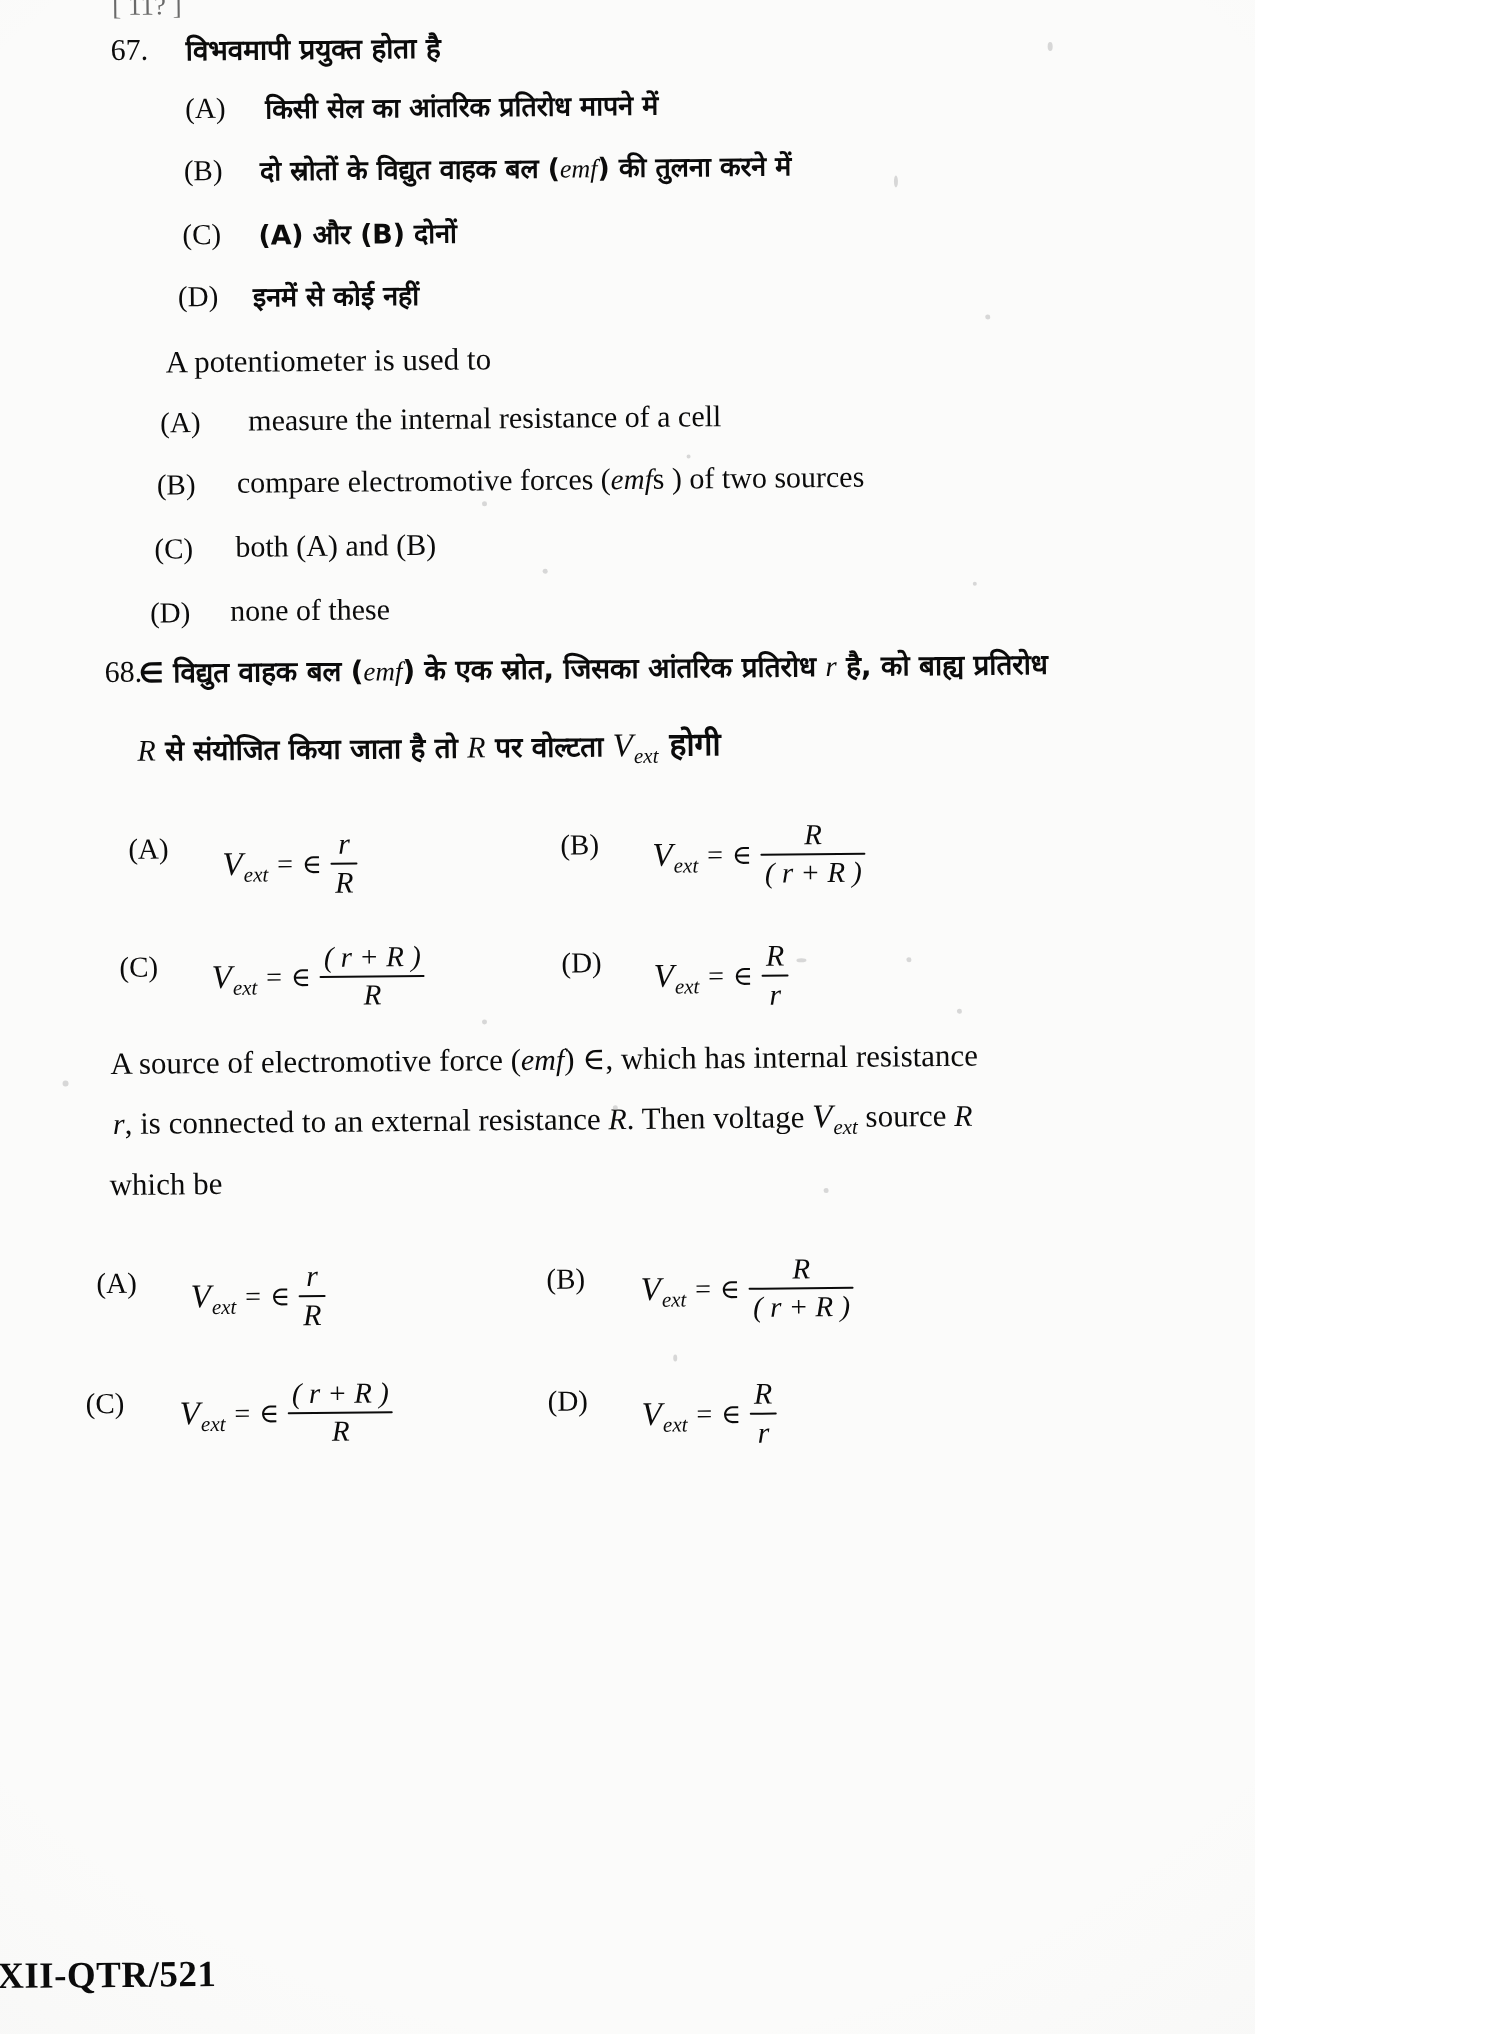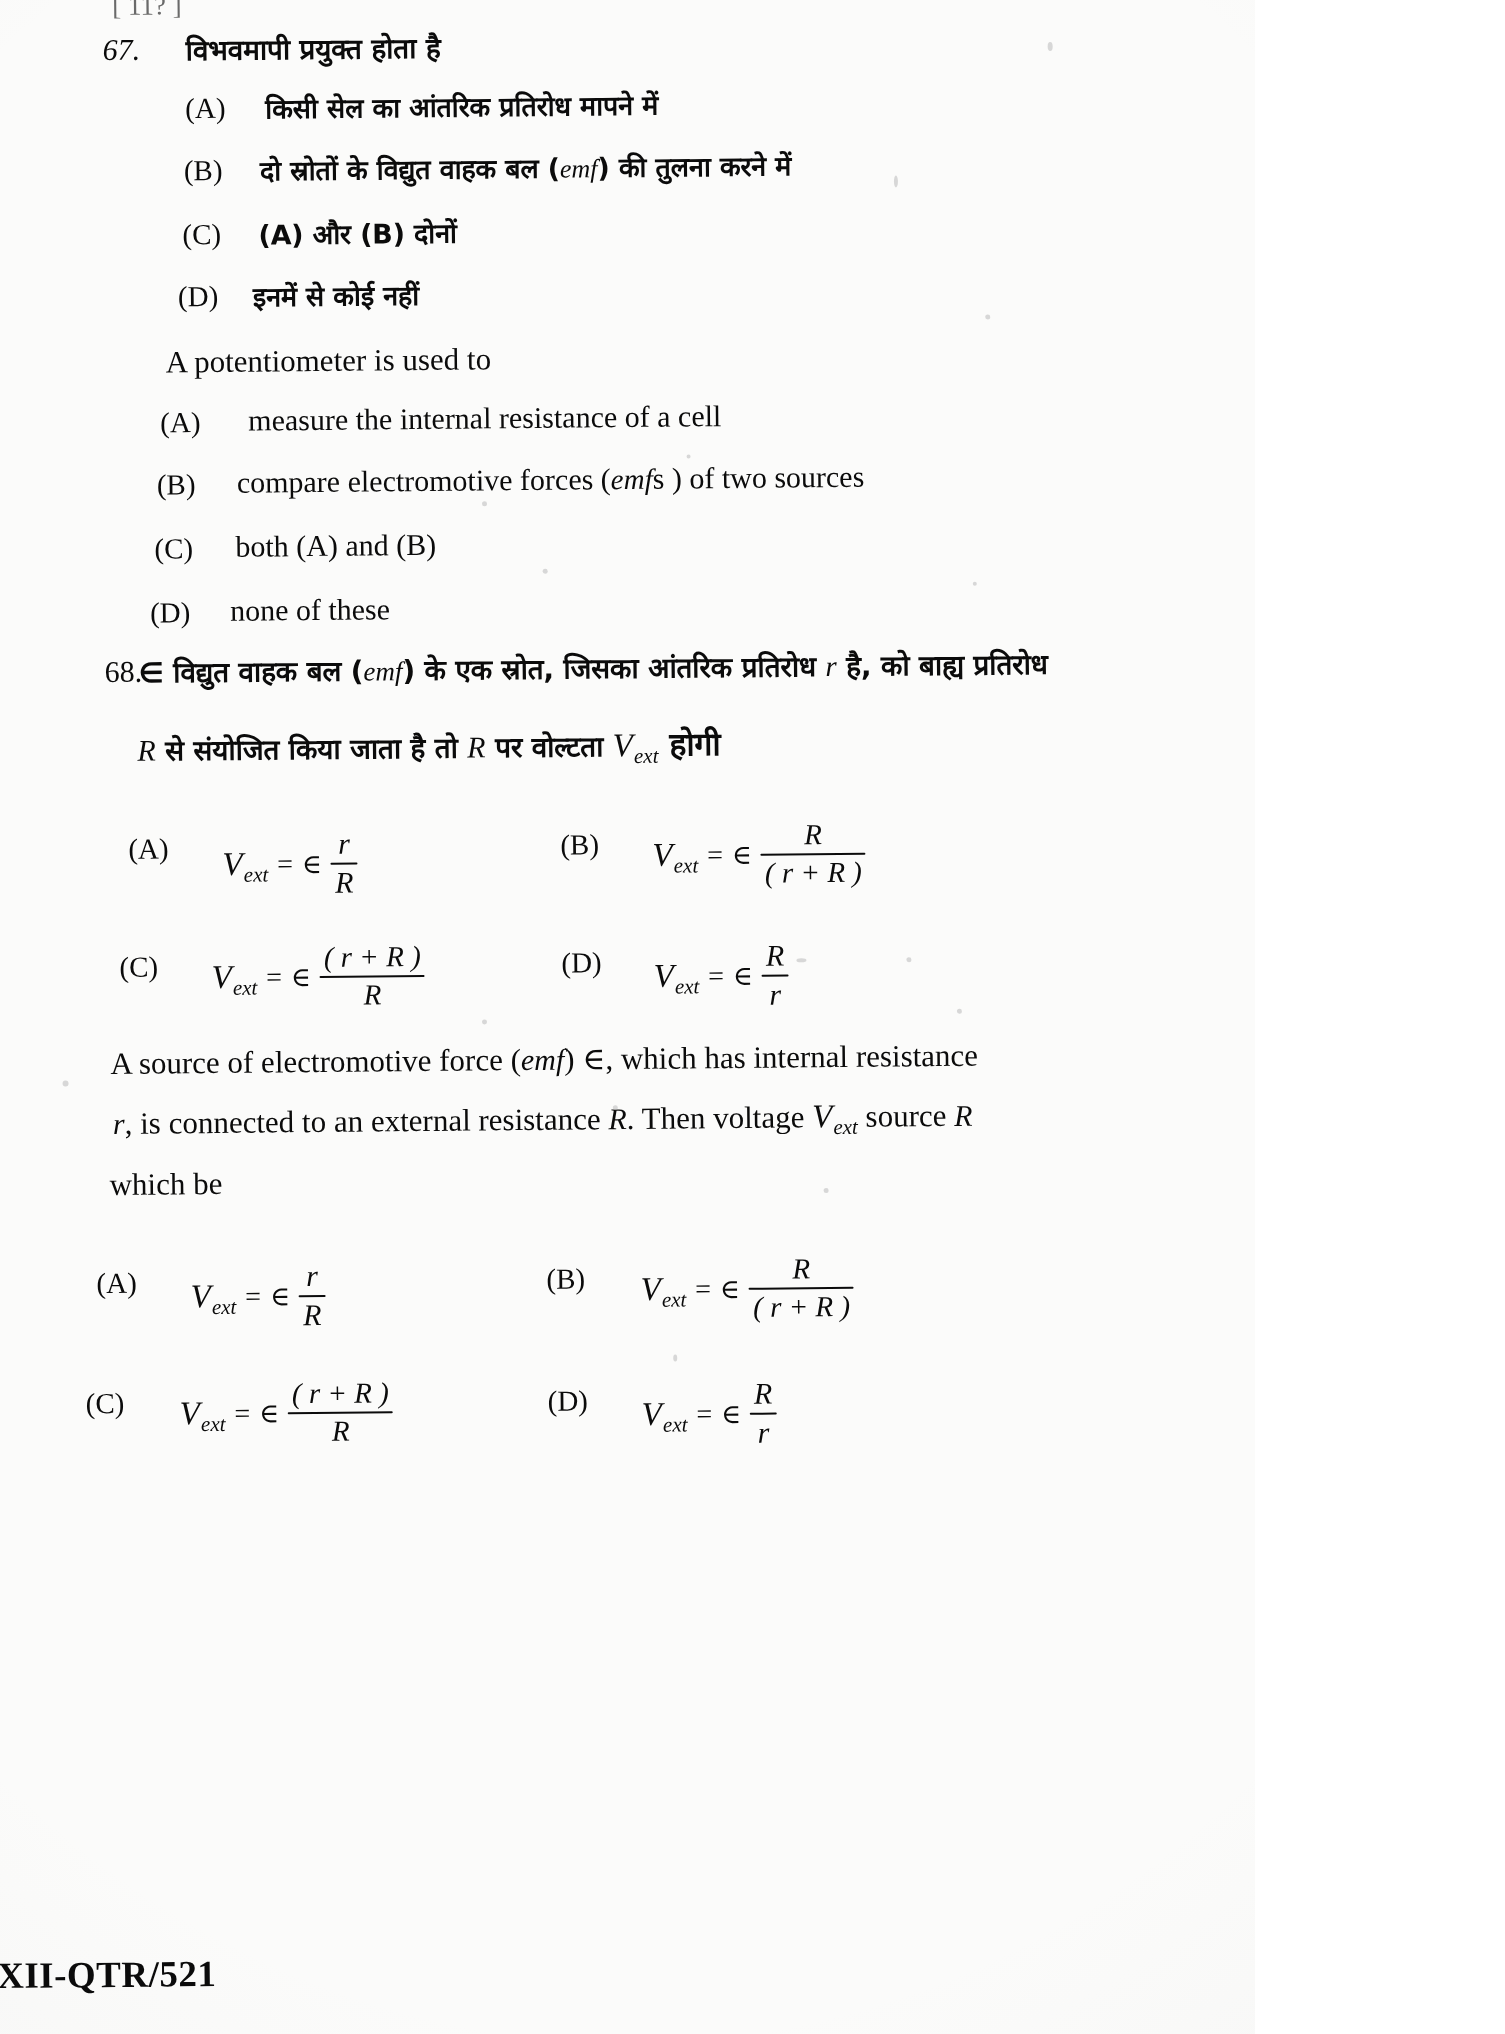--- a/index.html
+++ b/index.html
@@ -123,21 +123,21 @@
   }
 </style>
 </head>
 <body>
 
 <div class="page">
   <div class="scan-wrap">
 
     <div class="pagemark">[ 11? ]</div>
 
-    <div class="blk qnum" style="left:110px; top:28px;font-style:italic;">67.</div>
+    <div class="blk qnum" style="left:118px; top:28px;">67.</div>
     <div class="blk hin" style="left:193px; top:26px; font-size:28px;">विभवमापी प्रयुक्त होता है</div>
 
     <div class="blk opt-letter up" style="left:192px; top:88px;">(A)</div>
     <div class="blk hin" style="left:272px; top:86px; font-size:27px;">किसी सेल का आंतरिक प्रतिरोध मापने में</div>
 
     <div class="blk opt-letter up" style="left:190px; top:150px;">(B)</div>
     <div class="blk" style="left:266px; top:148px;">
       <span class="hin" style="font-size:27px;">दो स्रोतों के विद्युत वाहक बल (</span><span class="eng italic" style="font-size:26px;">emf</span><span class="hin" style="font-size:27px;">) की तुलना करने में</span>
     </div>
 

